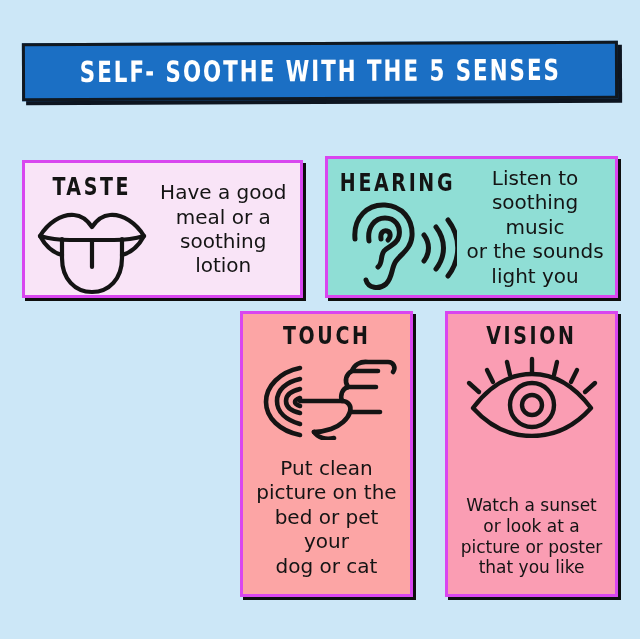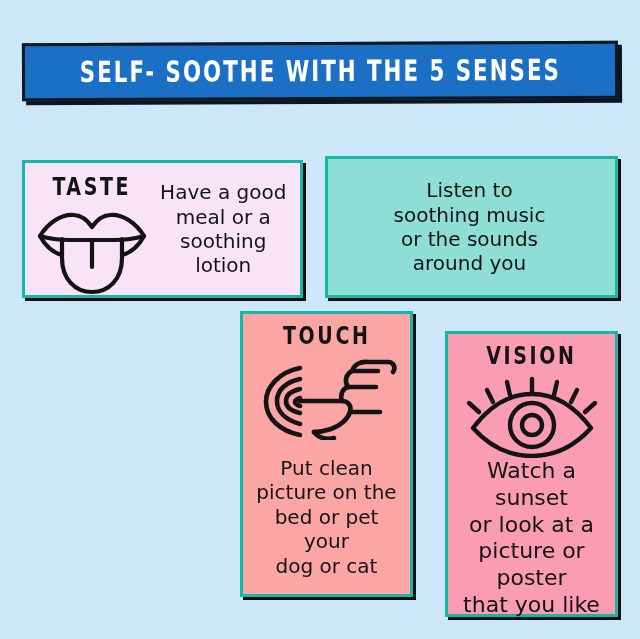--- a/index.html
+++ b/index.html
@@ -43,21 +43,21 @@
     font-weight: bold;
     font-size: 29px;
     letter-spacing: 2.4px;
     transform: scaleX(0.82);
     white-space: nowrap;
   }
 
   
   .card {
     position: absolute;
-    border: 3px solid #14b8a6;
+    border: 3px solid #d946ef;
     box-sizing: border-box;
     box-shadow: 3px 3px 0 #0e0e0e;
   }
 
   .card-title {
     font-family: "Liberation Sans Narrow", "DejaVu Sans Condensed", "Liberation Sans", sans-serif;
     font-weight: bold;
     font-size: 24px;
     letter-spacing: 3px;
     color: #141414;
@@ -113,21 +113,21 @@
   .row2 .card-text {
     margin-top: auto;
     margin-bottom: 6px;
   }
 
   
   #card-taste   { left: 22px;  top: 160px; width: 281px; height: 138px; }
   #card-hearing { left: 325px; top: 156px; width: 293px; height: 142px; }
   #card-smell   { left: 22px;  top: 313px; width: 179px; height: 284px; }
   #card-touch   { left: 240px; top: 311px; width: 173px; height: 286px; }
-  #card-vision  { left: 445px; top: 311px; width: 173px; height: 286px; margin-top: 20px; }
+  #card-vision  { left: 445px; top: 311px; width: 173px; height: 286px; }
 
   svg { display: block; }
 </style>
 </head>
 <body>
 
 <div id="poster" style="background: rgb(204, 231, 247); padding-left: 12px;">
 
   <div class="banner" style="background: rgb(27, 111, 196);">
     <div class="banner-title" style="color: rgb(255, 255, 255);">SELF- SOOTHE WITH THE 5 SENSES</div>
@@ -151,25 +151,42 @@
     </div>
     <div class="right">
       <div class="card-text">Have a good
 meal or a
 soothing
 lotion</div>
     </div>
   </div>
 
   <div class="card row1" id="card-hearing" style="background:#8fded5">
+    <div class="left">
+      <div class="card-title">HEARING</div>
+      <div class="icon">
+        <svg width="118" height="94" viewBox="0 0 118 94">
+          <g fill="none" stroke="#141414" stroke-width="5" stroke-linecap="round" stroke-linejoin="round">
+            <path d="M16 40 C14 18 29 5 46 6 C63 7 74 20 73 37 C72 50 62 55 57 62
+                     C52 69 54 78 47 85 C40 91 29 89 27 81"></path>
+            <path d="M30 42 C28 28 36 19 46 19 C56 19 62 27 60 37 C58 46 49 47 45 52
+                     C41 57 44 64 39 68"></path>
+            <path d="M42 40 C41 34 44 31 48 32 C52 33 52 38 49 41"></path>
+            <path d="M85 36 C91 44 91 54 85 62"></path>
+            <path d="M97 28 C107 41 107 57 97 70"></path>
+            <path d="M109 21 C122 38 122 60 109 77"></path>
+          </g>
+        </svg>
+      </div>
+    </div>
     <div class="right">
       <div class="card-text">Listen to
 soothing music
 or the sounds
-around you</div>
+light you</div>
     </div>
   </div>
 
 
   <div class="card row2" id="card-touch" style="background:#fca5a5">
     <div class="card-title">TOUCH</div>
     <div class="icon">
       <svg width="142" height="84" viewBox="0 0 142 84">
         <g fill="none" stroke="#141414" stroke-width="4.6" stroke-linecap="round" stroke-linejoin="round">
           <path d="M44 12 C24 16 10 30 10 46 C10 62 24 75 44 79"></path>
@@ -203,19 +220,19 @@
           <path d="M14 36 L4 27"></path>
           <path d="M28 26 L22 14"></path>
           <path d="M45 19 L42 6"></path>
           <path d="M67 16 L67 3"></path>
           <path d="M89 19 L92 6"></path>
           <path d="M106 26 L112 14"></path>
           <path d="M120 36 L130 27"></path>
         </g>
       </svg>
     </div>
-    <div class="card-text" style="font-size:22px">Watch a sunset
+    <div class="card-text" style="font-size:17px">Watch a sunset
 or look at a
 picture or poster
 that you like</div>
   </div>
 
 </div>
 
 </body></html>

